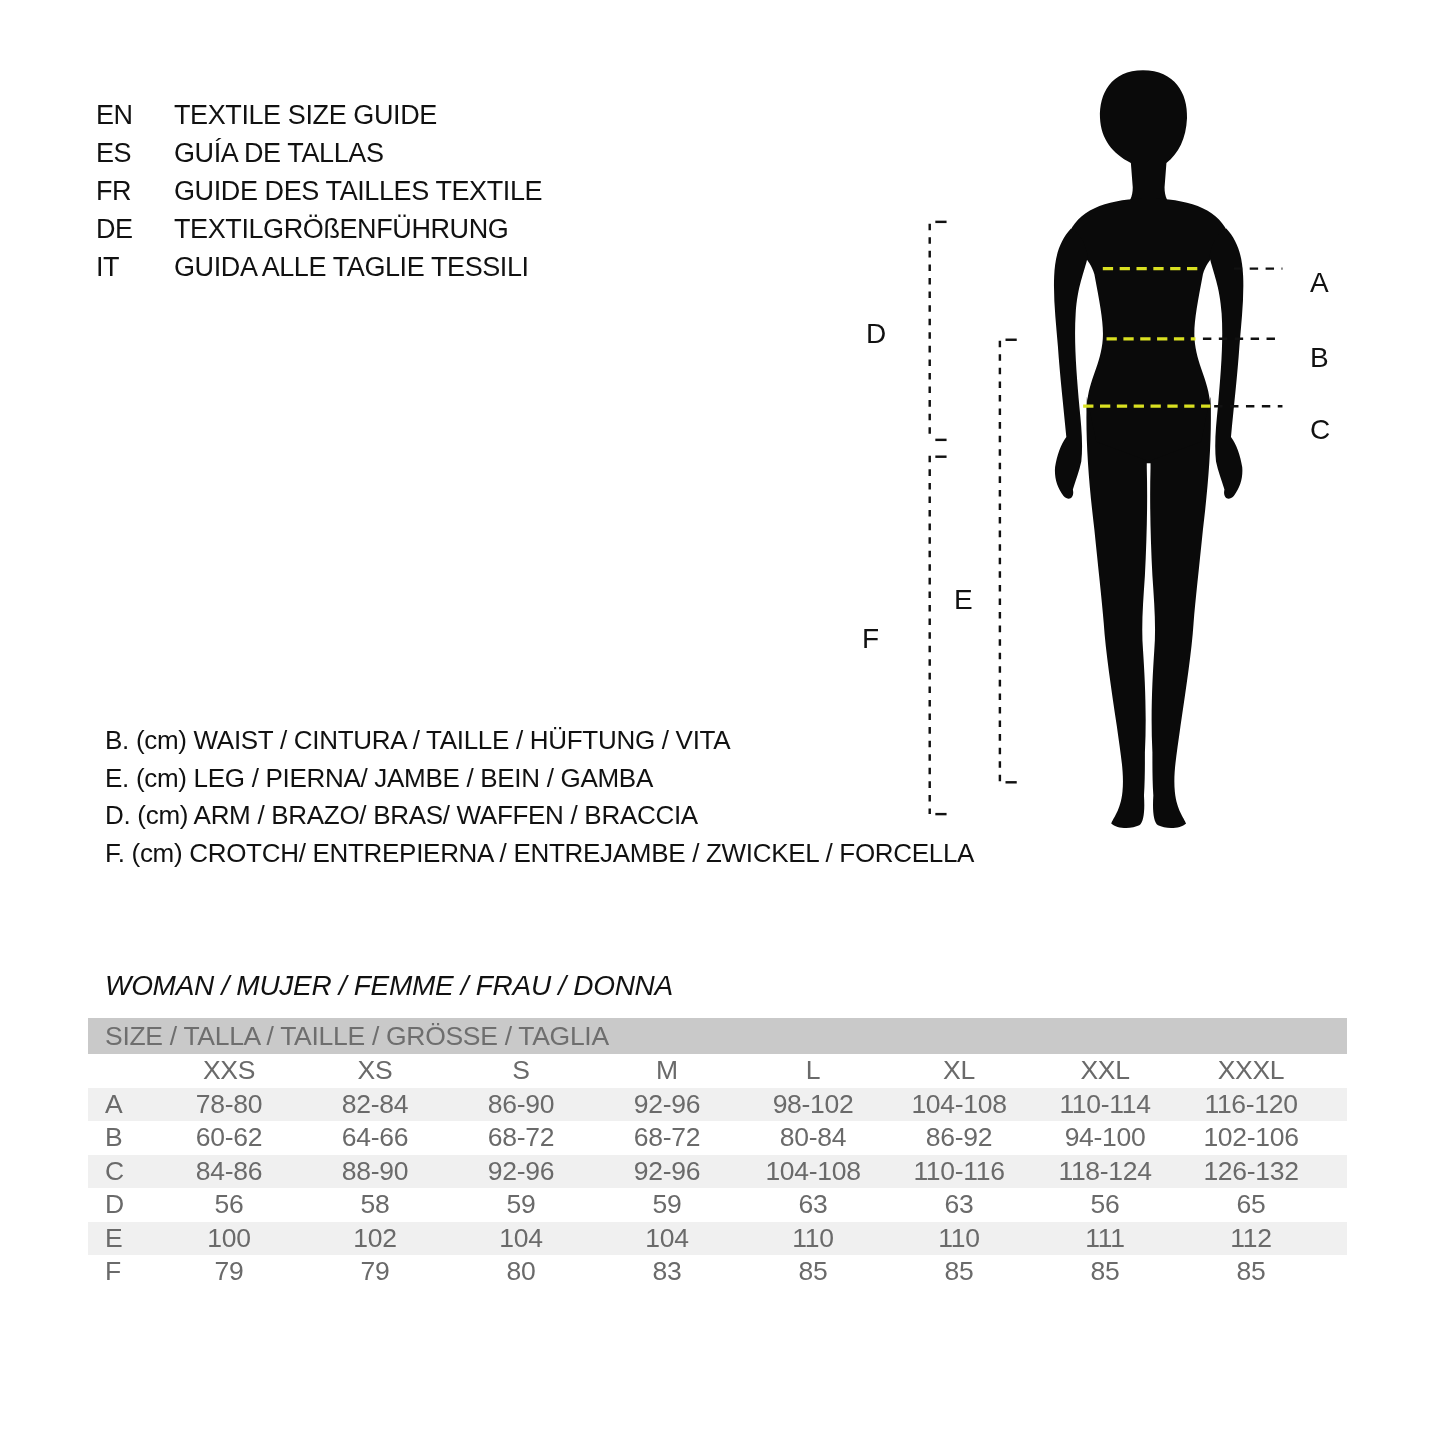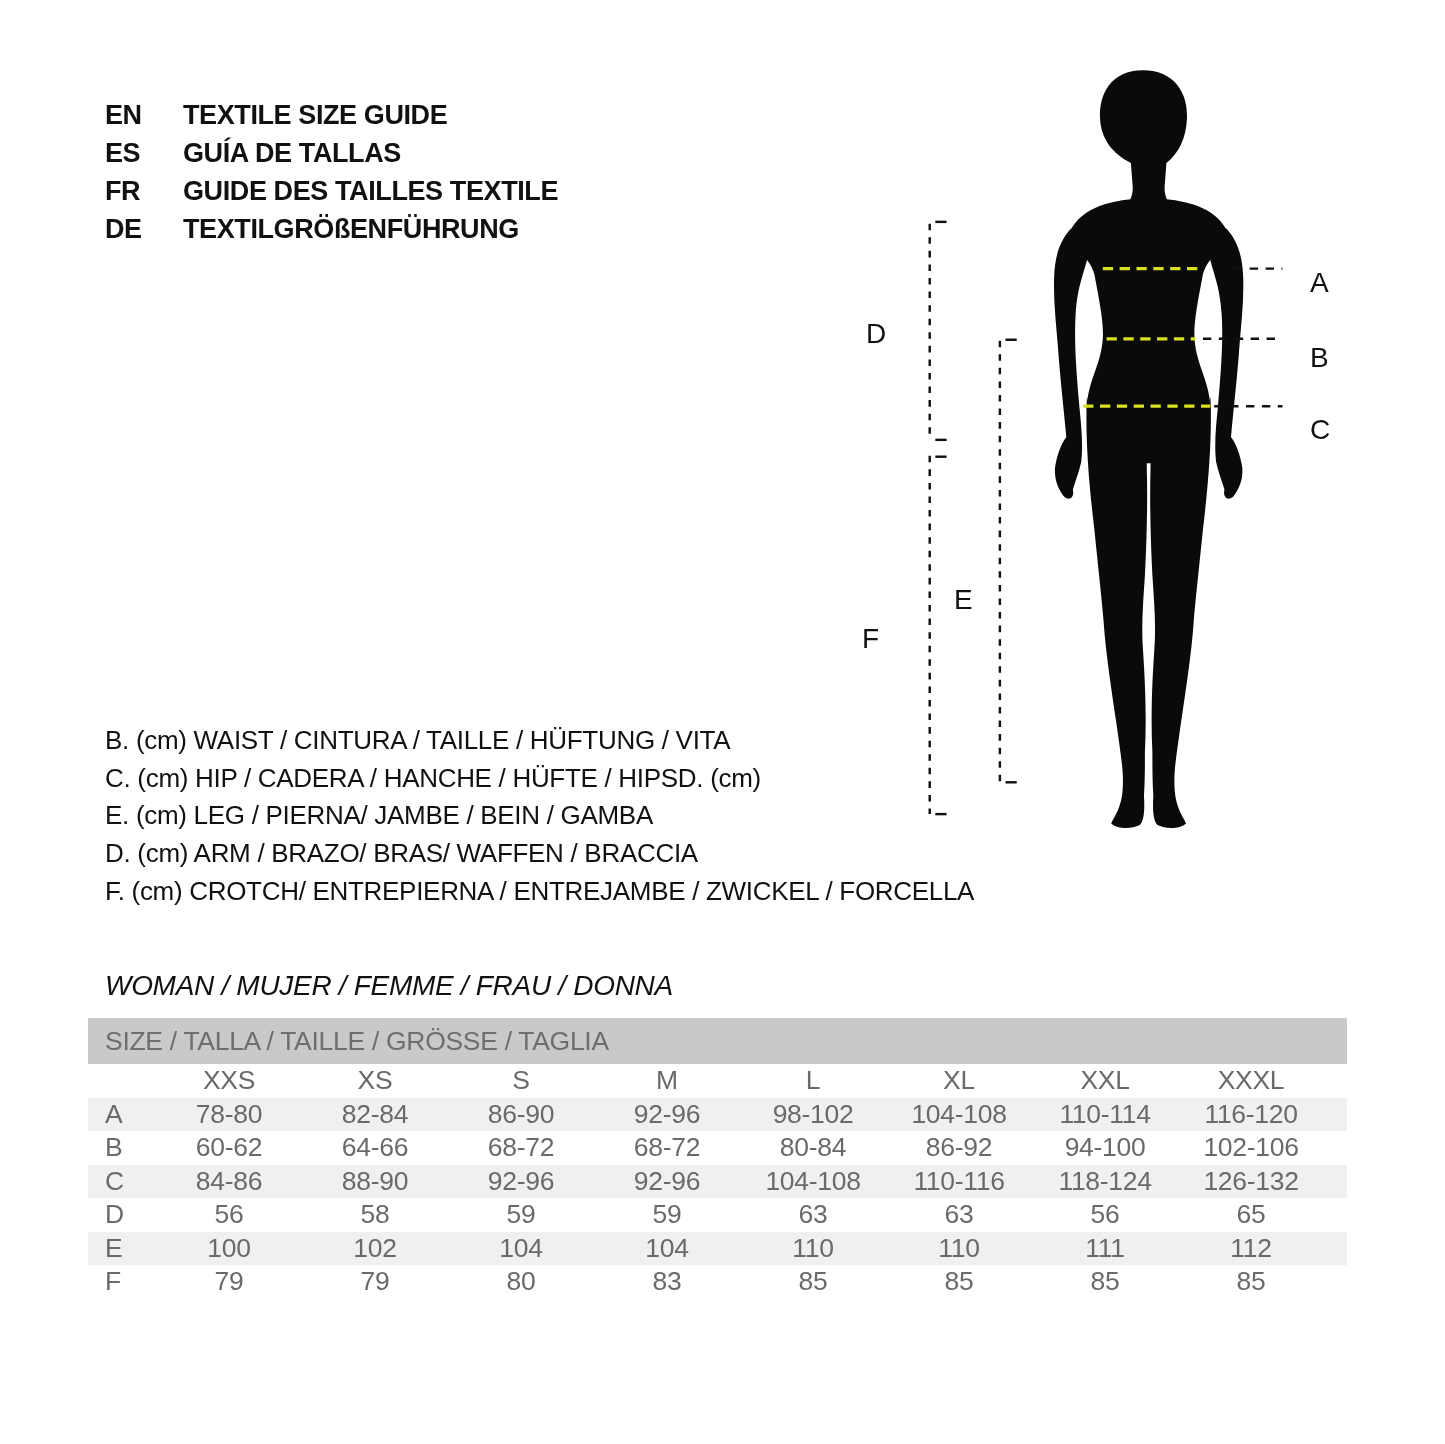--- a/index.html
+++ b/index.html
@@ -6,38 +6,38 @@
   body {
     width:1445px; height:1444px;
     background:#ffffff;
     font-family:"Liberation Sans","DejaVu Sans",sans-serif;
     color:#111111;
     position:relative;
     overflow:hidden;
   }
 
   
-  .lang-block { position:absolute; left:105px; top:96px;font-weight:bold; }
+  .lang-block { position:absolute; left:96px; top:96px; }
   .lang-row { display:flex; height:38px; align-items:center;
               font-size:27px; letter-spacing:-0.4px; white-space:nowrap; }
   .lang-code { width:78px; flex:0 0 78px; }
 
   
   .legend-block { position:absolute; left:105px; top:722px; }
   .legend-row { height:37.6px; display:flex; align-items:center;
                 font-size:26px; letter-spacing:-0.3px; white-space:nowrap; }
 
   
   .section-title { position:absolute; left:105px; top:970px;
                    font-size:28px; letter-spacing:-0.3px;font-style:italic; }
 
   
   .size-table { position:absolute; left:88px; top:1018px; width:1259px;
                 font-size:26.5px; color:#6a6a6a; letter-spacing:-0.3px; }
-  .tbl-header { height:46px; background:#c9c9c9; color:#6e6e6e;
+  .tbl-header { height:36px; background:#c9c9c9; color:#6e6e6e;
                 display:flex; align-items:center; padding-left:17px;
                 box-sizing:border-box; }
   .tbl-row { display:grid; grid-template-columns:62px repeat(8,134px) 1fr;
              height:33.5px; align-items:center;gap:12px; }
   .tbl-row .cell { text-align:center; }
   .tbl-row .letter { text-align:left; padding-left:17px; }
   .alt { background:#f0f0f0; }
 
   
   .figure-svg { position:absolute; left:860px; top:60px; }
@@ -70,25 +70,28 @@
     <span class="lang-title">GUÍA DE TALLAS</span>
   </div>
   <div class="lang-row">
     <span class="lang-code">FR</span>
     <span class="lang-title">GUIDE DES TAILLES TEXTILE</span>
   </div>
   <div class="lang-row">
     <span class="lang-code">DE</span>
     <span class="lang-title">TEXTILGRÖßENFÜHRUNG</span>
   </div>
+  <div class="lang-row">
+    <span class="lang-code">IT</span>
+    <span class="lang-title">GUIDA ALLE TAGLIE TESSILI</span>
+  </div>
 </div>
 
 <div class="legend-block">
   <div class="legend-row">B. (cm) WAIST / CINTURA / TAILLE / HÜFTUNG / VITA</div>
-  <div class="legend-row">C. (cm) HIP / CADERA / HANCHE / HÜFTE / HIPSD. (cm)</div>
   <div class="legend-row">E. (cm) LEG / PIERNA/ JAMBE / BEIN / GAMBA</div>
   <div class="legend-row">D. (cm) ARM / BRAZO/ BRAS/ WAFFEN / BRACCIA</div>
   <div class="legend-row">F. (cm) CROTCH/ ENTREPIERNA / ENTREJAMBE / ZWICKEL / FORCELLA</div>
 </div>
 
 <div class="section-title">WOMAN / MUJER / FEMME / FRAU / DONNA</div>
 
 <div class="size-table">
   <div class="tbl-header">SIZE / TALLA / TAILLE / GRÖSSE / TAGLIA</div>
 

